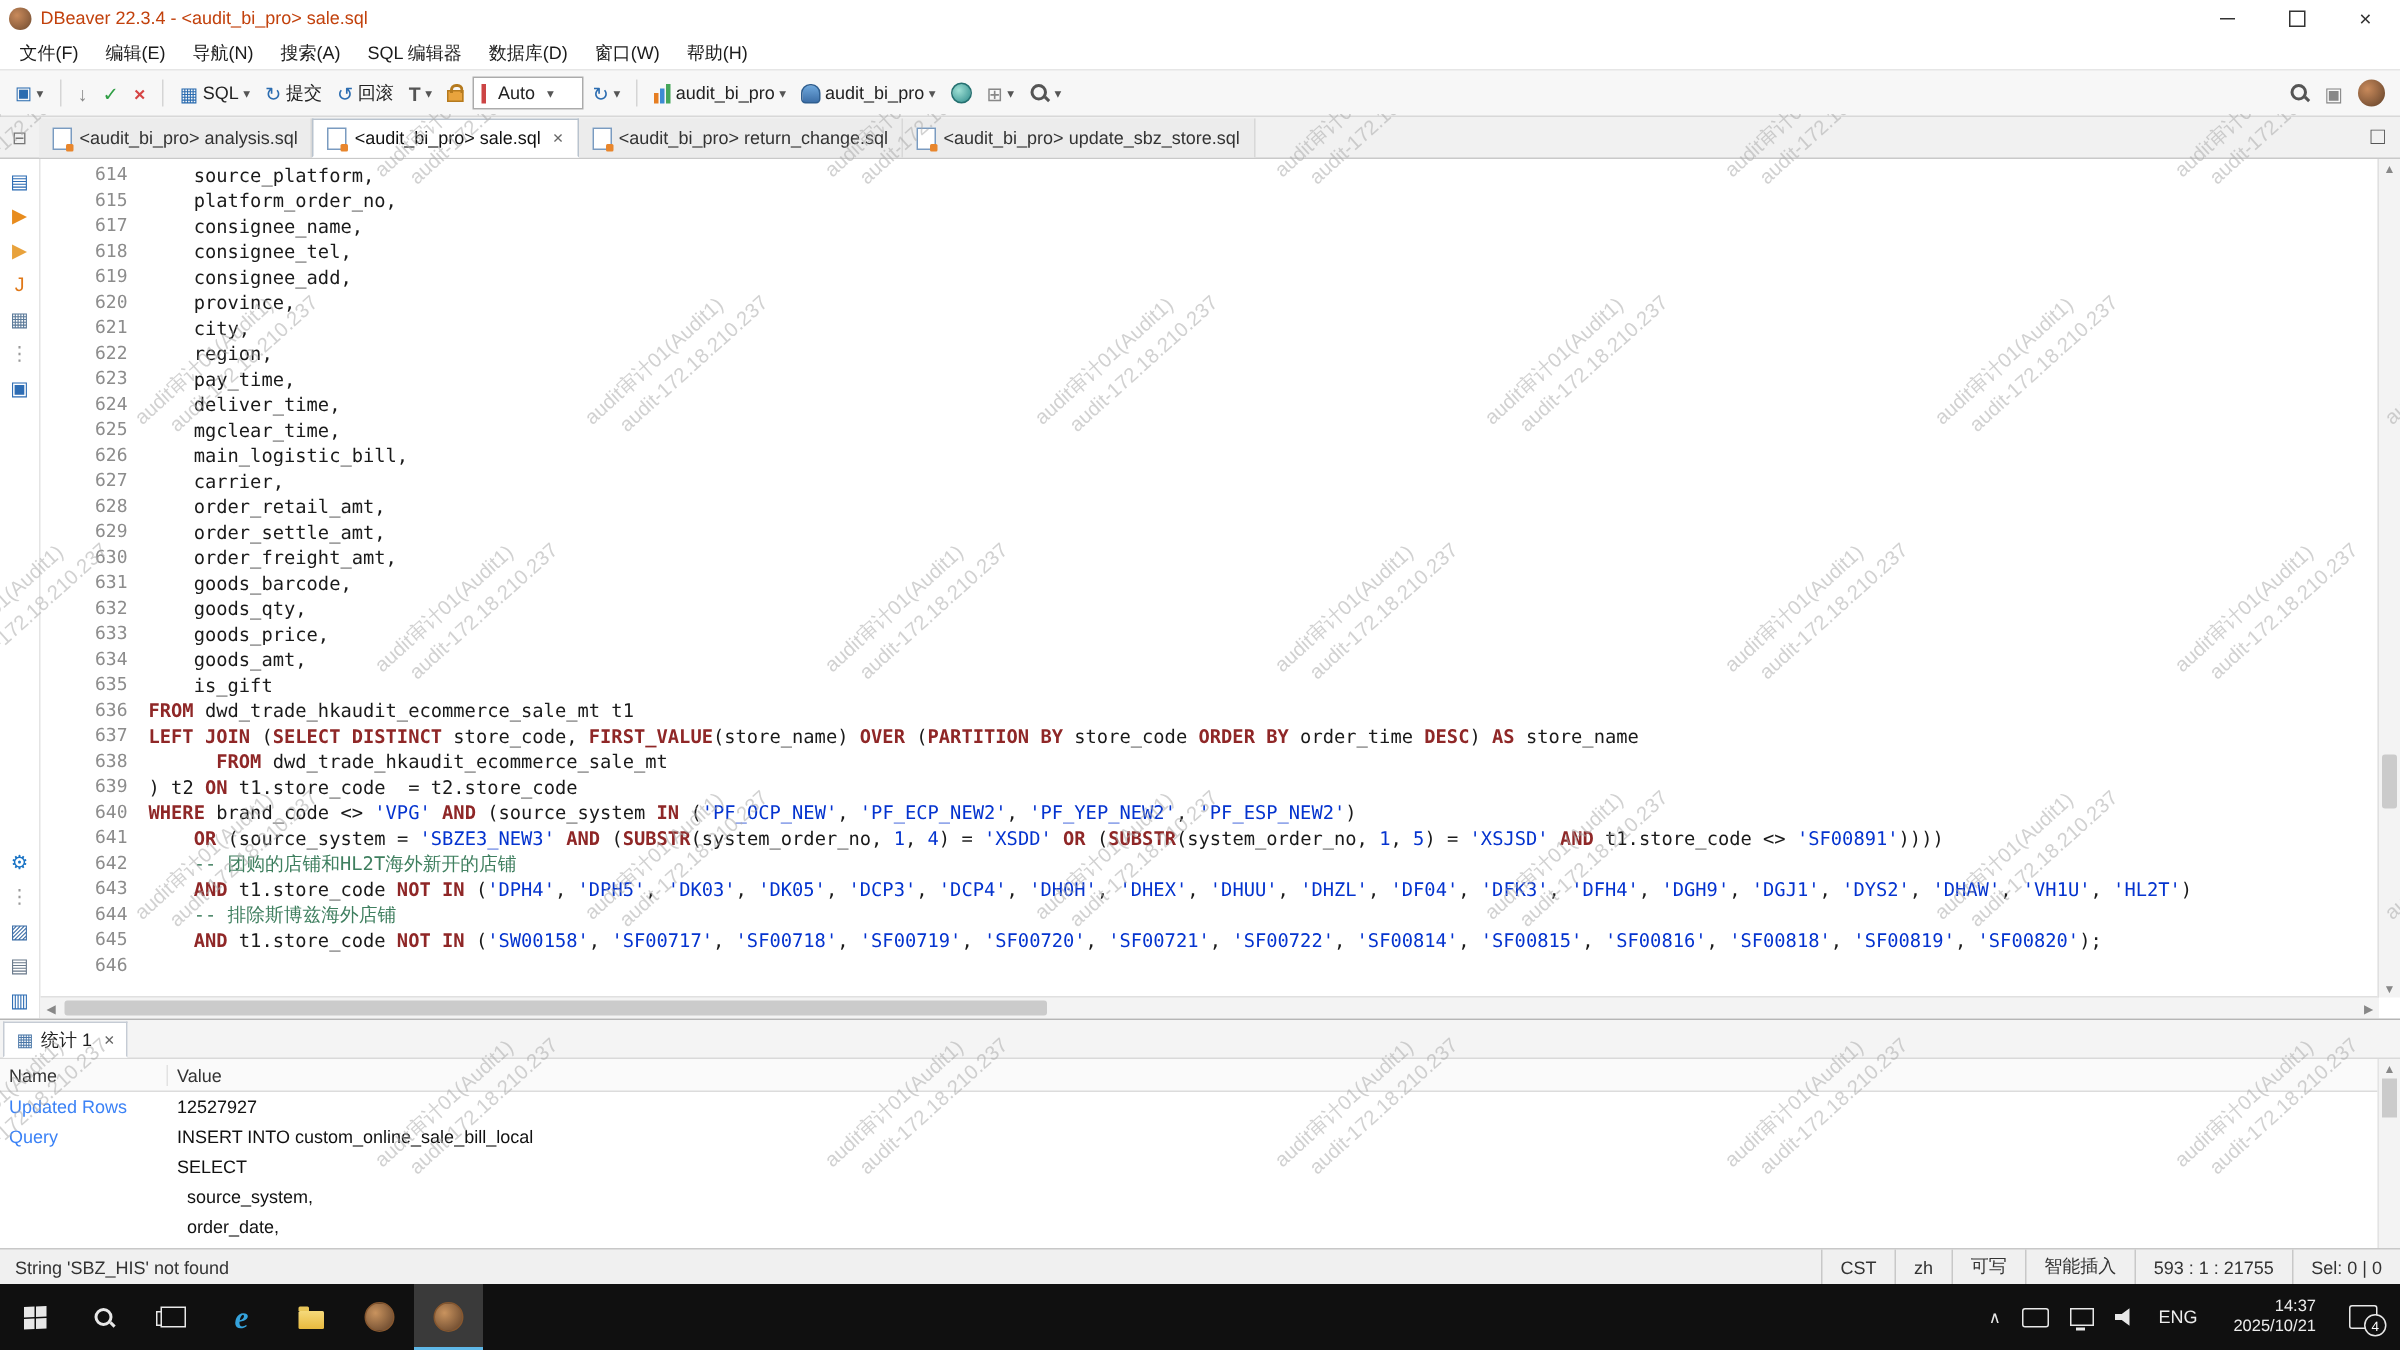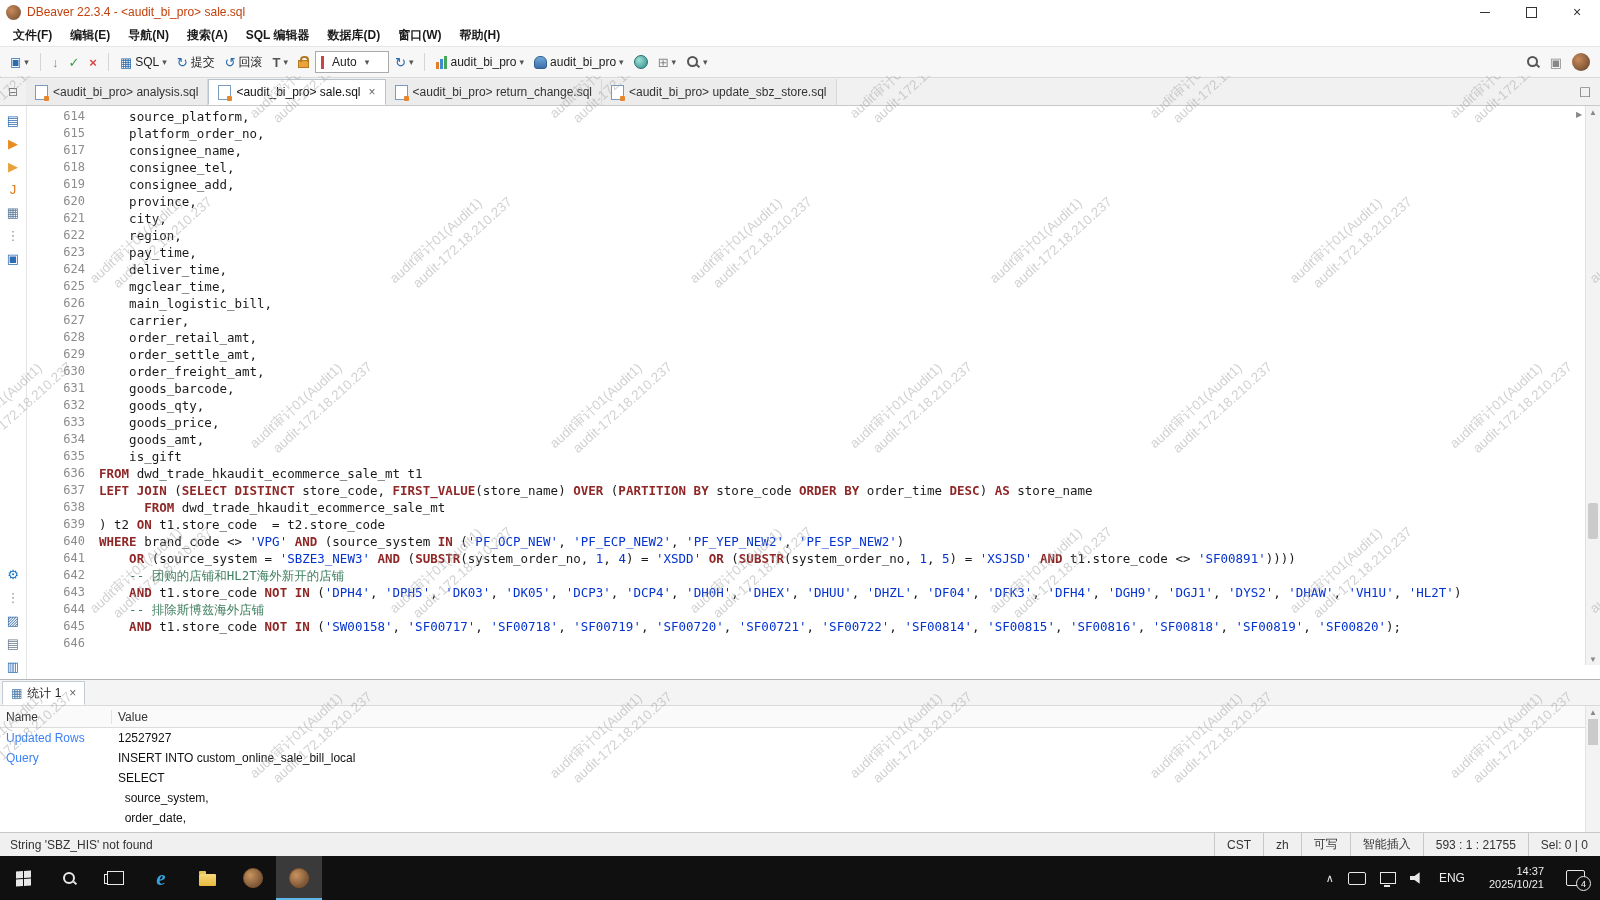--- a/index.html
+++ b/index.html
@@ -10,21 +10,21 @@
   .titlebar{height:24px;background:#fff;display:flex;align-items:center;padding-left:6px;flex:0 0 auto;}
   .logo-circle{width:15px;height:15px;border-radius:50%;background:radial-gradient(circle at 35% 35%,#C98A5B,#6E4A2F);margin-right:6px;flex:0 0 auto;}
   .title{font-size:12px;color:#c2410c;}
   .win-controls{margin-left:auto;display:flex;height:100%;}
   .wbtn{width:46px;display:flex;align-items:center;justify-content:center;font-size:14px;color:#333;}
   .wc-min{width:10px;height:1px;background:#333;}
   .wc-max{width:9px;height:9px;border:1px solid #333;}
 
   
   .menubar{height:22px;display:flex;align-items:center;background:#fff;font-size:12px;color:#1a1a1a;padding-left:4px;flex:0 0 auto;}
-  .menu-item{padding:0 9px;cursor:default;font-weight:bold;}
+  .menu-item{padding:0 9px;cursor:default;}
 
   
   .toolbar{height:30px;background:#F7F7F7;border-top:1px solid #E6E6E6;border-bottom:1px solid #D8D8D8;
            display:flex;align-items:center;padding:0 6px;font-size:12px;color:#222;flex:0 0 auto;gap:2px;}
   .tbtn{display:flex;align-items:center;height:24px;padding:0 4px;gap:3px;}
   .tsep{width:1px;height:18px;background:#D5D5D5;margin:0 5px;}
   .caret{font-size:9px;color:#555;}
   .icn{font-size:13px;line-height:1;}
   .icn-plug{color:#2B6CB0;font-size:12px;}
   .icn-check{color:#2F9E44;font-weight:bold;}
@@ -59,21 +59,21 @@
   .file-icon{width:11px;height:13px;background:#fff;border:1px solid #7A9BC0;position:relative;flex:0 0 auto;}
   .file-icon::after{content:"";position:absolute;right:-2px;bottom:-2px;width:5px;height:5px;background:#E8862D;border-radius:1px;}
   .tab-close{color:#666;font-size:12px;margin-left:3px;}
   .tab-win-controls{margin-left:auto;display:flex;align-items:center;gap:12px;padding-right:10px;height:100%;color:#555;}
 
   
   .editor-row{flex:1;display:flex;min-height:0;position:relative;background:#fff;}
   .strip{width:26px;border-right:1px solid #E4E4E4;display:flex;flex-direction:column;align-items:center;padding:8px 0 6px;gap:10px;flex:0 0 auto;}
   .strip-icon{font-size:13px;line-height:1;}
   .strip-spacer{flex:1;}
-  .editor{flex:1;min-width:0;display:flex;flex-direction:row;position:relative;}
+  .editor{flex:1;min-width:0;display:flex;flex-direction:column;position:relative;}
   #code{flex:1;overflow:hidden;font-family:"DejaVu Sans Mono","Liberation Mono",monospace;font-size:12.5px;line-height:17px;padding-top:2px;}
   .cl{display:flex;white-space:pre;min-height:17px;}
   .ln{width:58px;text-align:right;padding-right:14px;color:#8C8C8C;flex:0 0 auto;font-size:12px;}
   .ct{flex:1;}
   .tk-k{color:#8F2727;font-weight:bold;}
   .tk-i{color:#1A1A1A;}
   .tk-p{color:#1A1A1A;}
   .tk-s{color:#0433CF;}
   .tk-n{color:#0433CF;}
   .tk-c{color:#3F7F5F;}

